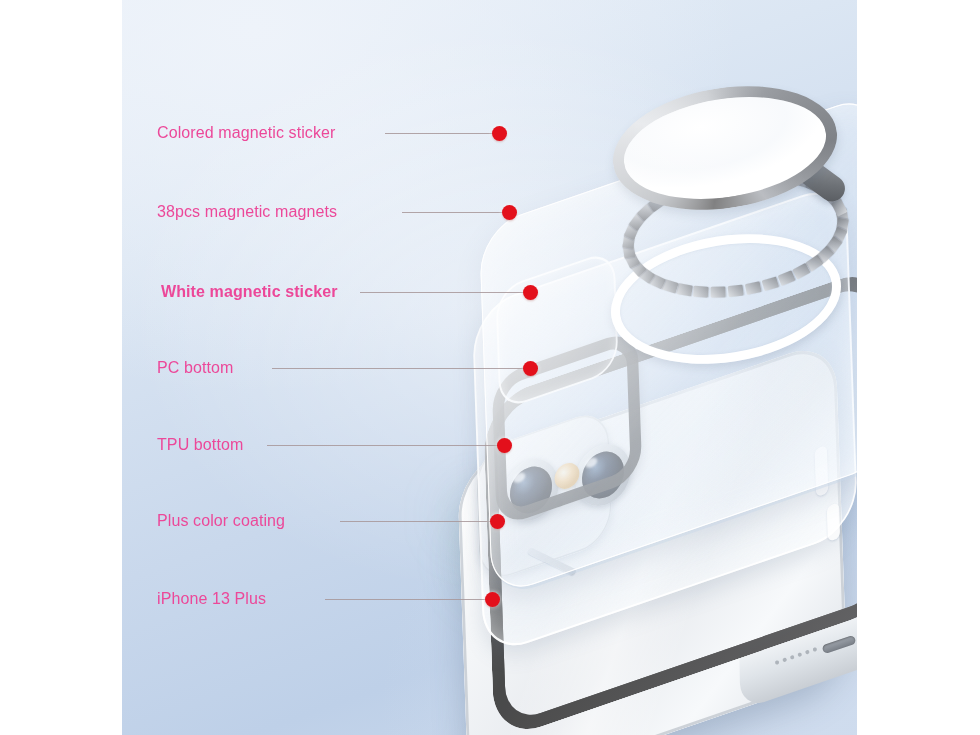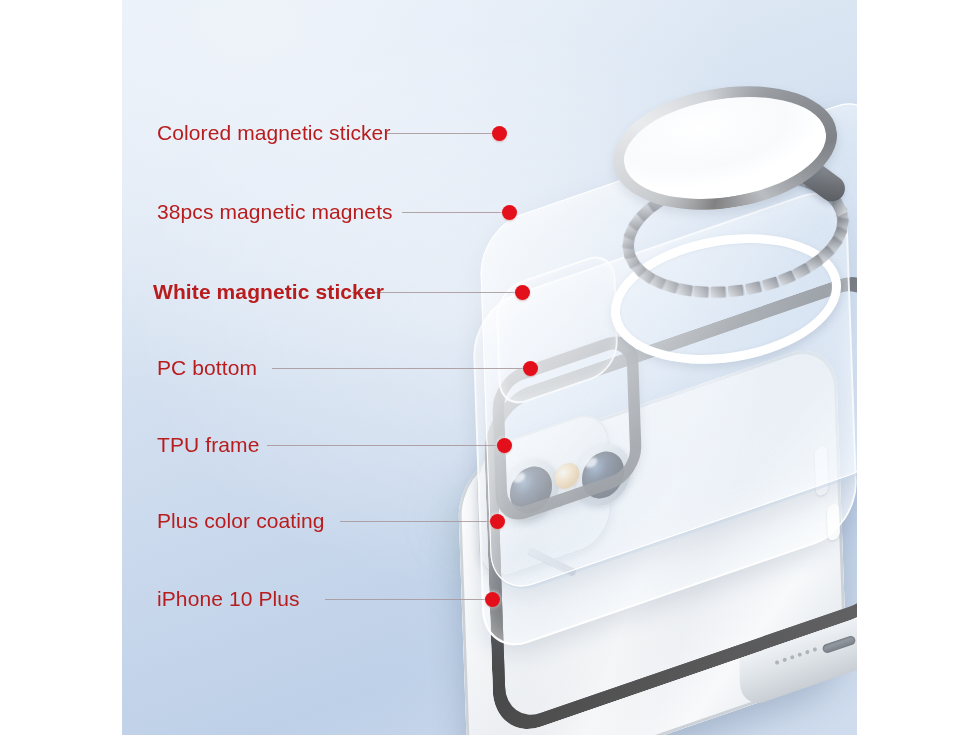--- a/index.html
+++ b/index.html
@@ -210,21 +210,21 @@
     box-shadow:inset 0 1px 2px rgba(0,0,0,.35);
   }
   .grille{position:absolute;display:flex;gap:4px;transform:rotate(-19deg);}
   .grille i{display:block;width:4px;height:4px;border-radius:50%;background:#aeb4bb;}
   #grille-l{left:652px;top:654px;}
 
   
   .callout{position:absolute;height:20px;display:flex;align-items:center;}
   .callout .txt{
     position:absolute;right:100%;white-space:nowrap;
-    font-size:21px;color:#b91c1c;letter-spacing:.1px;
+    font-size:16px;color:#ec4899;letter-spacing:.1px;
     padding-right:10px;
   }
   .callout .line{
     position:absolute;left:0;top:50%;height:1px;background:#a79699;opacity:.85;
   }
   .callout .dot{
     position:absolute;top:50%;width:15px;height:15px;margin-top:-7.5px;margin-left:-7.5px;
     border-radius:50%;background:#e3101b;
     box-shadow:0 0 4px rgba(255,255,255,.85), 0 1px 2px rgba(120,0,0,.35);
   }
@@ -328,40 +328,40 @@
       <div class="callout" style="left: 385px; top: 123px; width: 114px;">
         <span class="line" style="width: 107px;"></span>
         <span class="txt" style="right: auto; left: -228px; top: 50%; transform: translateY(-50%);">Colored magnetic sticker</span>
         <span class="dot" style="left: 114px; background: rgb(227, 16, 27);"></span>
       </div>
       <div class="callout" style="left: 402px; top: 202px; width: 107px;">
         <span class="line" style="width: 100px;"></span>
         <span class="txt" style="right: auto; left: -245px; top: 50%; transform: translateY(-50%);">38pcs magnetic magnets</span>
         <span class="dot" style="left: 107px; background: rgb(227, 16, 27);"></span>
       </div>
-      <div class="callout" style="left: 352px; top: 282px; width: 170px; font-weight: bold;">
+      <div class="callout" style="left: 360px; top: 282px; width: 170px; font-weight: bold;">
         <span class="line" style="width: 163px;"></span>
         <span class="txt" style="right: auto; left: -199px; top: 50%; transform: translateY(-50%);">White magnetic sticker</span>
         <span class="dot" style="left: 170px; background: rgb(227, 16, 27);"></span>
       </div>
       <div class="callout" style="left: 272px; top: 358px; width: 258px;">
         <span class="line" style="width: 251px;"></span>
         <span class="txt" style="right: auto; left: -115px; top: 50%; transform: translateY(-50%);">PC bottom</span>
         <span class="dot" style="left: 258px; background: rgb(227, 16, 27);"></span>
       </div>
       <div class="callout" style="left: 267px; top: 435px; width: 237px;">
         <span class="line" style="width: 231px;"></span>
-        <span class="txt" style="right: auto; left: -110px; top: 50%; transform: translateY(-50%);">TPU frame</span>
+        <span class="txt" style="right: auto; left: -110px; top: 50%; transform: translateY(-50%);">TPU bottom</span>
         <span class="dot" style="left: 237px; background: rgb(227, 16, 27);"></span>
       </div>
       <div class="callout" style="left: 340px; top: 511px; width: 157px;">
         <span class="line" style="width: 150px;"></span>
         <span class="txt" style="right: auto; left: -183px; top: 50%; transform: translateY(-50%);">Plus color coating</span>
         <span class="dot" style="left: 157px; background: rgb(227, 16, 27);"></span>
       </div>
       <div class="callout" style="left: 325px; top: 589px; width: 167px;">
         <span class="line" style="width: 160px;"></span>
-        <span class="txt" style="right: auto; left: -168px; top: 50%; transform: translateY(-50%);">iPhone 10 Plus</span>
+        <span class="txt" style="right: auto; left: -168px; top: 50%; transform: translateY(-50%);">iPhone 13 Plus</span>
         <span class="dot" style="left: 167px; background: rgb(227, 16, 27);"></span>
       </div>
     </div>
 
 </div>
 
 </body></html>

